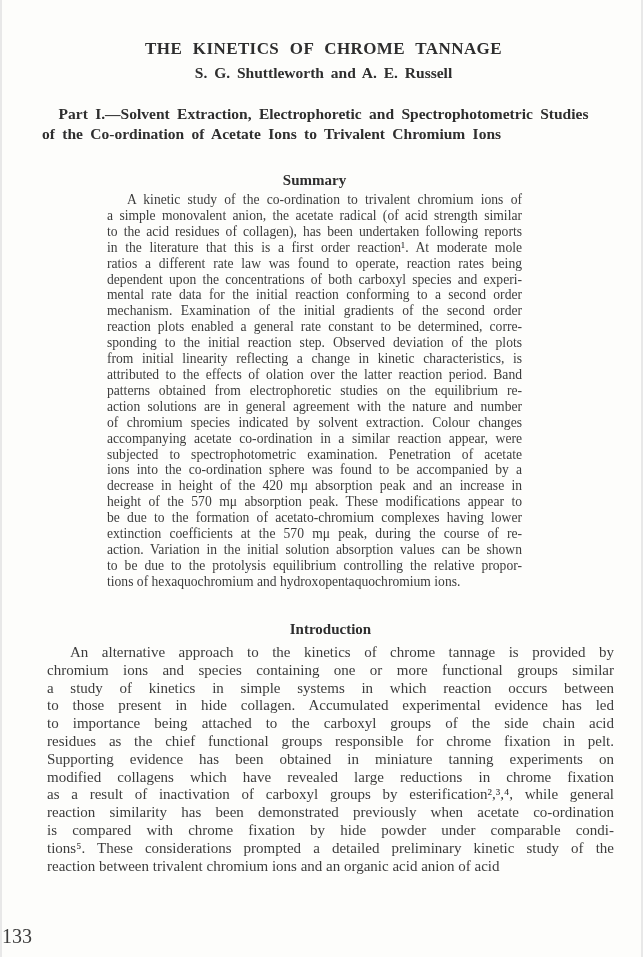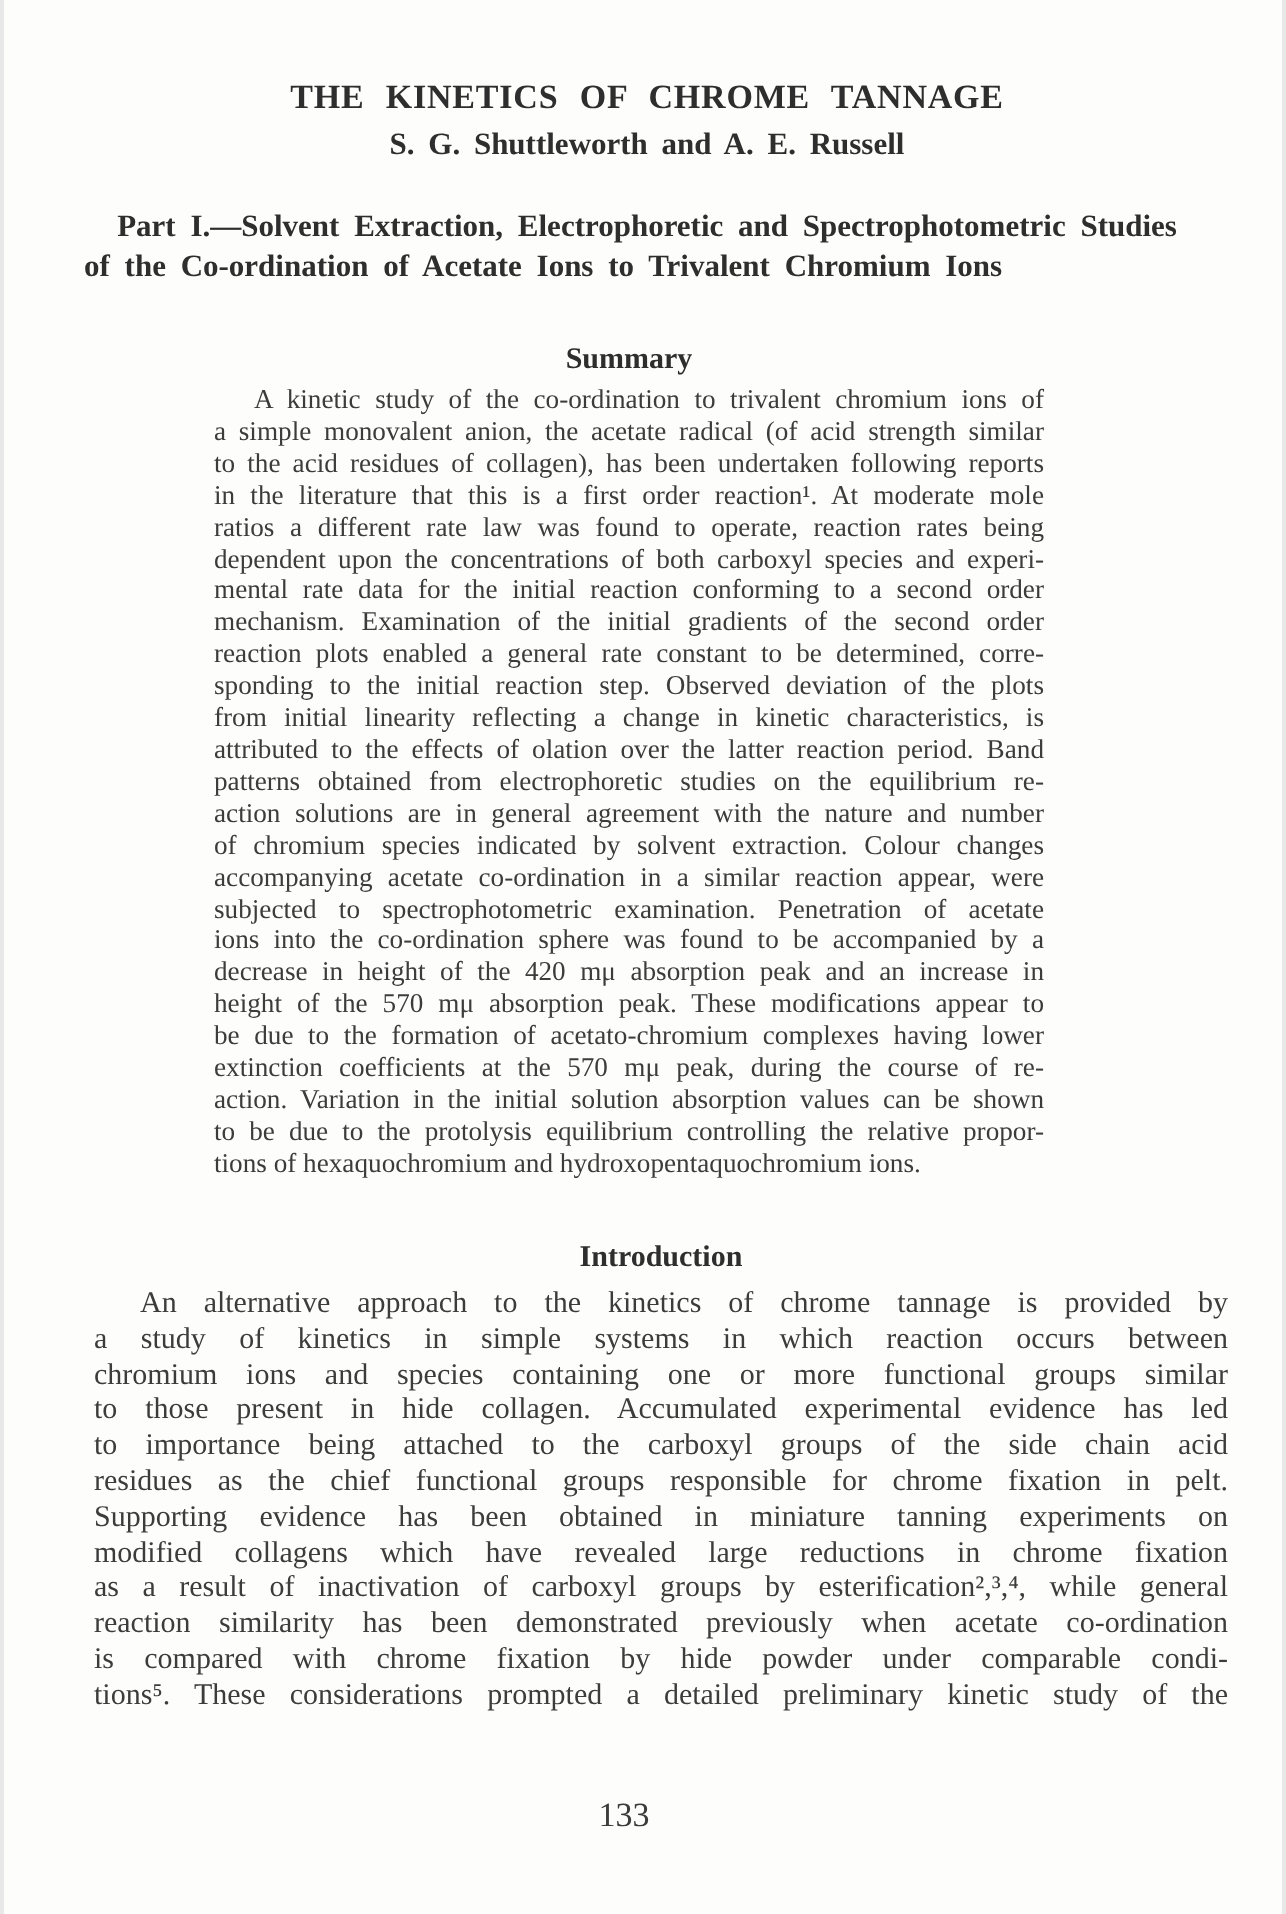--- a/index.html
+++ b/index.html
@@ -43,22 +43,22 @@
   }
   .intro-body {
     position: absolute; top: 644px; left: 45px; width: 567px;
     font-size: 15px; line-height: 17.8px;
   }
   .jline { text-align: justify; text-align-last: justify; text-justify: inter-word; }
   .jline.last { text-align-last: left; }
   .summary-body .jline.first { text-indent: 20px; }
   .intro-body .jline.first { text-indent: 23px; }
   .page-number {
-    position: absolute; top: 898px; left: 0; width: 620px;
-    text-align: center; font-size: 17px;
+    position: absolute; top: 925px; left: 0; width: 620px;
+    font-size: 20px;
   }
 </style>
 </head>
 <body>
 
 <div class="page">
   <h1 class="title">THE KINETICS OF CHROME TANNAGE</h1>
   <div class="byline">S. G. Shuttleworth and A. E. Russell</div>
   <div class="part-heading">
       <div class="jline first">Part I.—Solvent Extraction, Electrophoretic and Spectrophotometric Studies</div>
@@ -90,27 +90,28 @@
       <div class="jline">be due to the formation of acetato-chromium complexes having lower</div>
       <div class="jline">extinction coefficients at the 570 mμ peak, during the course of re-</div>
       <div class="jline">action. Variation in the initial solution absorption values can be shown</div>
       <div class="jline">to be due to the protolysis equilibrium controlling the relative propor-</div>
       <div class="jline last">tions of hexaquochromium and hydroxopentaquochromium ions.</div>
     </div>
 
   <div class="section-heading intro-heading">Introduction</div>
   <div class="intro-body">
       <div class="jline first">An alternative approach to the kinetics of chrome tannage is provided by</div>
+      <div class="jline">chromium ions and species containing one or more functional groups similar</div>
       <div class="jline">a study of kinetics in simple systems in which reaction occurs between</div>
-      <div class="jline">chromium ions and species containing one or more functional groups similar</div>
       <div class="jline">to those present in hide collagen. Accumulated experimental evidence has led</div>
       <div class="jline">to importance being attached to the carboxyl groups of the side chain acid</div>
       <div class="jline">residues as the chief functional groups responsible for chrome fixation in pelt.</div>
       <div class="jline">Supporting evidence has been obtained in miniature tanning experiments on</div>
       <div class="jline">modified collagens which have revealed large reductions in chrome fixation</div>
       <div class="jline">as a result of inactivation of carboxyl groups by esterification²,³,⁴, while general</div>
       <div class="jline">reaction similarity has been demonstrated previously when acetate co-ordination</div>
       <div class="jline">is compared with chrome fixation by hide powder under comparable condi-</div>
       <div class="jline">tions⁵. These considerations prompted a detailed preliminary kinetic study of the</div>
+      <div class="jline last">reaction between trivalent chromium ions and an organic acid anion of acid</div>
     </div>
 
   <div class="page-number">133</div>
 </div>
 
 </body></html>

